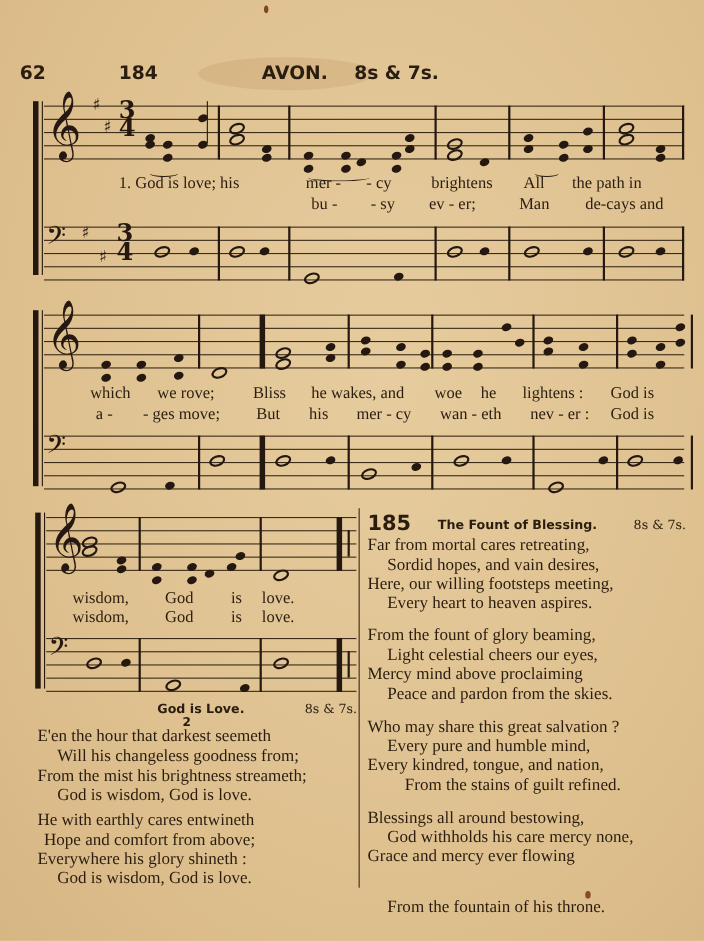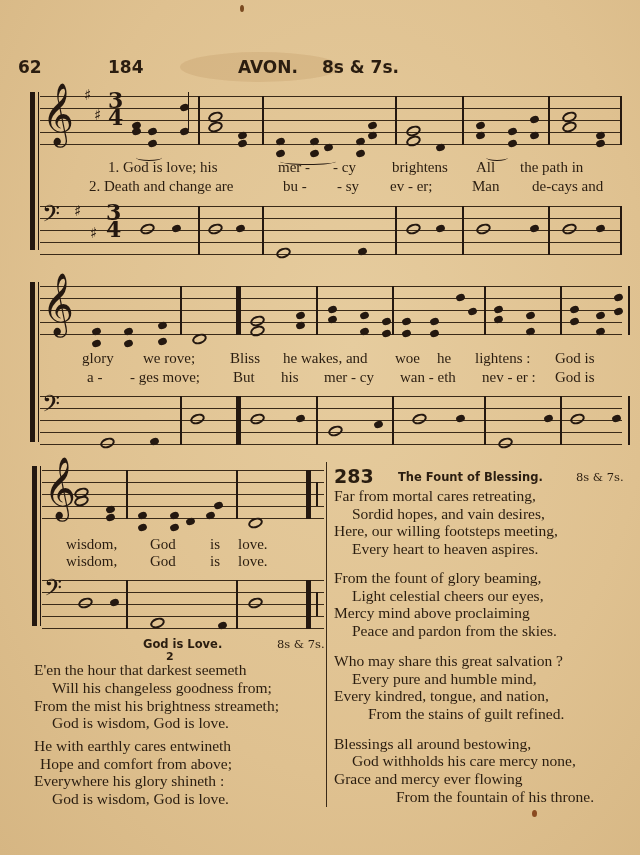--- a/index.html
+++ b/index.html
@@ -118,21 +118,20 @@
     <div class="slur" style="left:250px;top:66px;width:56px"></div>
     <div class="slur" style="left:456px;top:62px;width:22px"></div>
 
     <div class="lyric" style="left:78px;top:67px;">1. God is love; his</div>
     <div class="lyric" style="left:248px;top:67px;">mer -</div>
     <div class="lyric" style="left:303px;top:67px;">- cy</div>
     <div class="lyric" style="left:362px;top:67px;">brightens</div>
     <div class="lyric" style="left:446px;top:67px;">All</div>
     <div class="lyric" style="left:490px;top:67px;">the path in</div>
 
-    <div class="lyric" style="left:59px;top:86px;">2. Death and change are</div>
     <div class="lyric" style="left:253px;top:86px;">bu -</div>
     <div class="lyric" style="left:307px;top:86px;">- sy</div>
     <div class="lyric" style="left:360px;top:86px;">ev - er;</div>
     <div class="lyric" style="left:442px;top:86px;">Man</div>
     <div class="lyric" style="left:502px;top:86px;">de-cays and</div>
 
     <div class="staff" style="top:112px;height:50px;">
       <div class="line" style="top:2px"></div>
         <div class="line" style="top:14px"></div>
       <div class="line" style="top:26px"></div>
@@ -210,21 +209,21 @@
         <div class="note" style="left:486px;top:46px"></div>
       <div class="bar" style="left:520px;top:4px;height:49px"></div>
       <div class="note" style="left:530px;top:24px"></div>
         <div class="note" style="left:530px;top:36px"></div>
       <div class="note" style="left:556px;top:30px"></div>
         <div class="note" style="left:556px;top:46px"></div>
       <div class="note" style="left:574px;top:12px"></div>
         <div class="note" style="left:574px;top:26px"></div>
       <div class="bar" style="left:588px;top:4px;height:49px"></div>
     </div>
-    <div class="lyric" style="left:52px;top:68px;">glory</div>
+    <div class="lyric" style="left:52px;top:68px;">which</div>
     <div class="lyric" style="left:113px;top:68px;">we rove;</div>
     <div class="lyric" style="left:200px;top:68px;">Bliss</div>
     <div class="lyric" style="left:253px;top:68px;">he wakes, and</div>
     <div class="lyric" style="left:365px;top:68px;">woe</div>
     <div class="lyric" style="left:407px;top:68px;">he</div>
     <div class="lyric" style="left:445px;top:68px;">lightens :</div>
     <div class="lyric" style="left:525px;top:68px;">God is</div>
 
     <div class="lyric" style="left:57px;top:87px;">a -</div>
     <div class="lyric" style="left:100px;top:87px;">- ges move;</div>
@@ -331,21 +330,21 @@
     <div class="verse-line" style="left:34px;top:697px;">From the mist his brightness streameth;</div>
     <div class="verse-line" style="left:52px;top:714px;">God is wisdom, God is love.</div>
 
     <div class="verse-line" style="left:34px;top:737px;">He with earthly cares entwineth</div>
     <div class="verse-line" style="left:40px;top:755px;">Hope and comfort from above;</div>
     <div class="verse-line" style="left:34px;top:772px;">Everywhere his glory shineth :</div>
     <div class="verse-line" style="left:52px;top:790px;">God is wisdom, God is love.</div>
   </div>
 
   <div>
-    <div class="big-num" style="left:334px;top:465px;">283</div>
+    <div class="big-num" style="left:334px;top:465px;">185</div>
     <div class="hymn-title" style="left:398px;top:470px;">The Fount of Blessing.</div>
     <div class="hymn-title" style="left:576px;top:470px;font-weight:normal;font-family:'DejaVu Serif',serif;">8s &amp; 7s.</div>
 
     <div class="verse-line" style="left:334px;top:487px;">Far from mortal cares retreating,</div>
     <div class="verse-line" style="left:352px;top:505px;">Sordid hopes, and vain desires,</div>
     <div class="verse-line" style="left:334px;top:522px;">Here, our willing footsteps meeting,</div>
     <div class="verse-line" style="left:352px;top:540px;">Every heart to heaven aspires.</div>
 
     <div class="verse-line" style="left:334px;top:569px;">From the fount of glory beaming,</div>
     <div class="verse-line" style="left:352px;top:587px;">Light celestial cheers our eyes,</div>
@@ -353,15 +352,15 @@
     <div class="verse-line" style="left:352px;top:622px;">Peace and pardon from the skies.</div>
 
     <div class="verse-line" style="left:334px;top:652px;">Who may share this great salvation ?</div>
     <div class="verse-line" style="left:352px;top:670px;">Every pure and humble mind,</div>
     <div class="verse-line" style="left:334px;top:687px;">Every kindred, tongue, and nation,</div>
     <div class="verse-line" style="left:368px;top:705px;">From the stains of guilt refined.</div>
 
     <div class="verse-line" style="left:334px;top:735px;">Blessings all around bestowing,</div>
     <div class="verse-line" style="left:352px;top:752px;">God withholds his care mercy none,</div>
     <div class="verse-line" style="left:334px;top:770px;">Grace and mercy ever flowing</div>
-    <div class="verse-line" style="left:352px;top:788px;margin-left:44px;">From the fountain of his throne.</div>
+    <div class="verse-line" style="left:352px;top:816px;">From the fountain of his throne.</div>
   </div>
 </div>
 
 </body></html>

